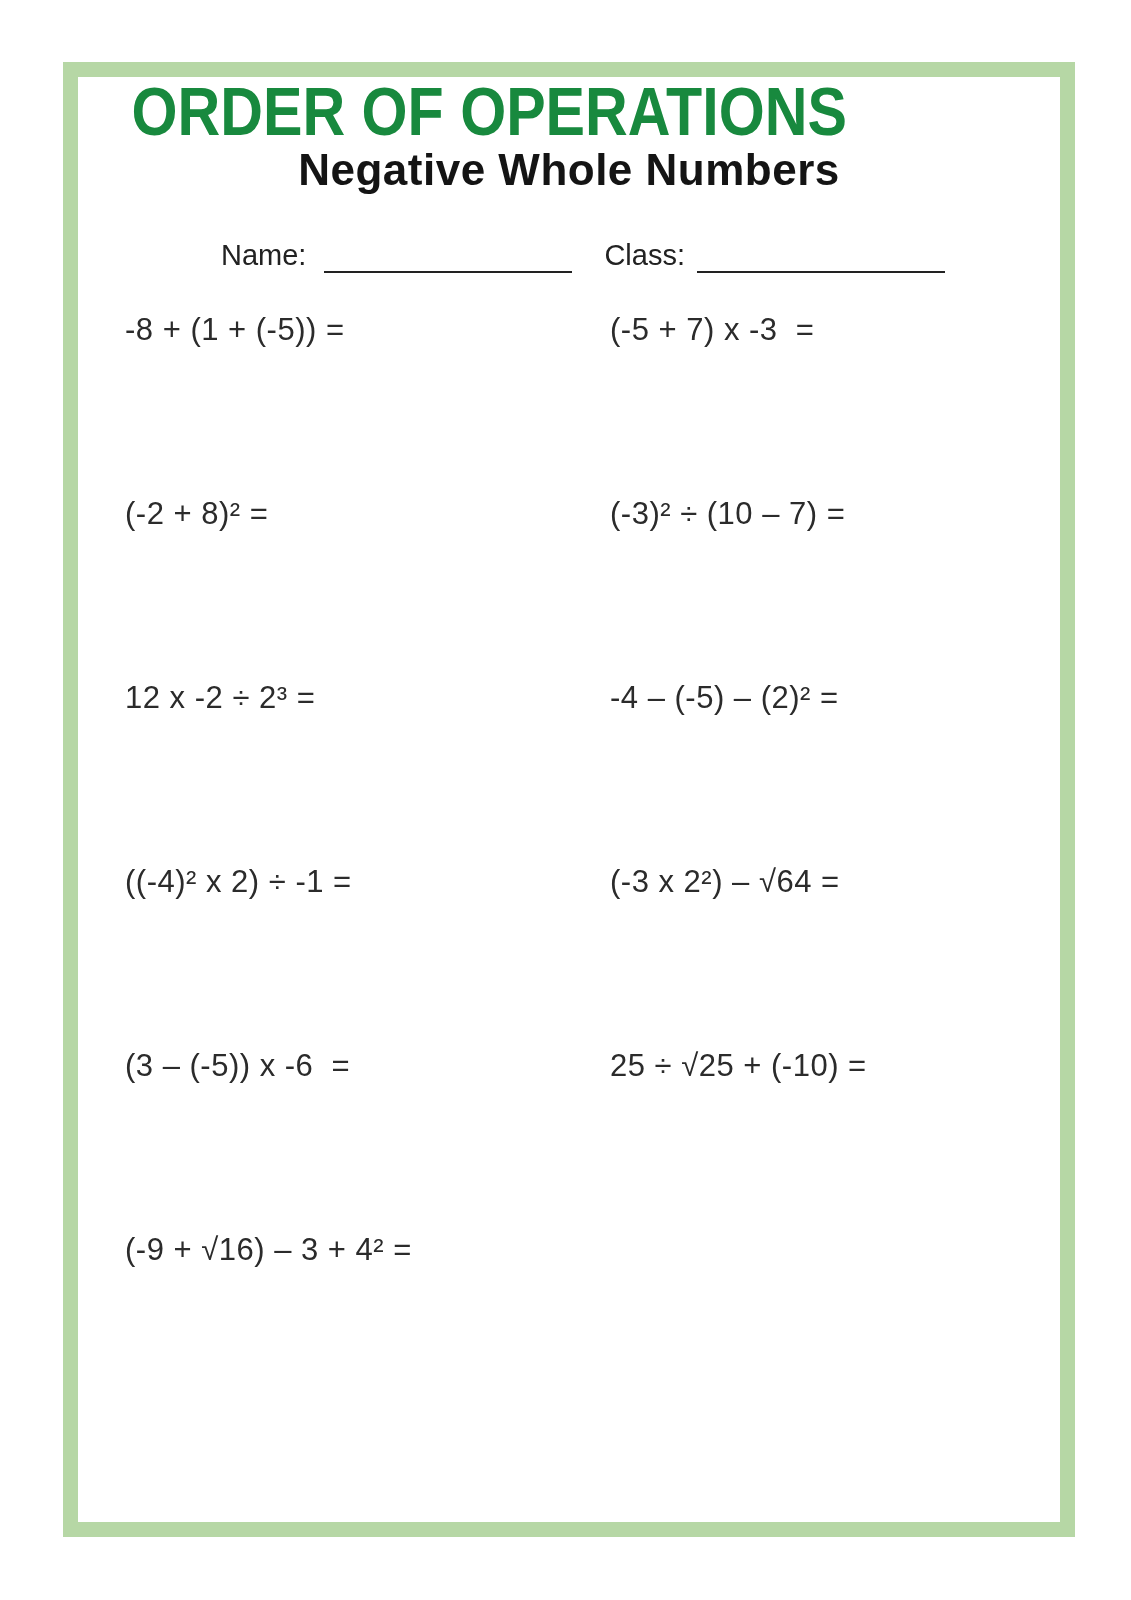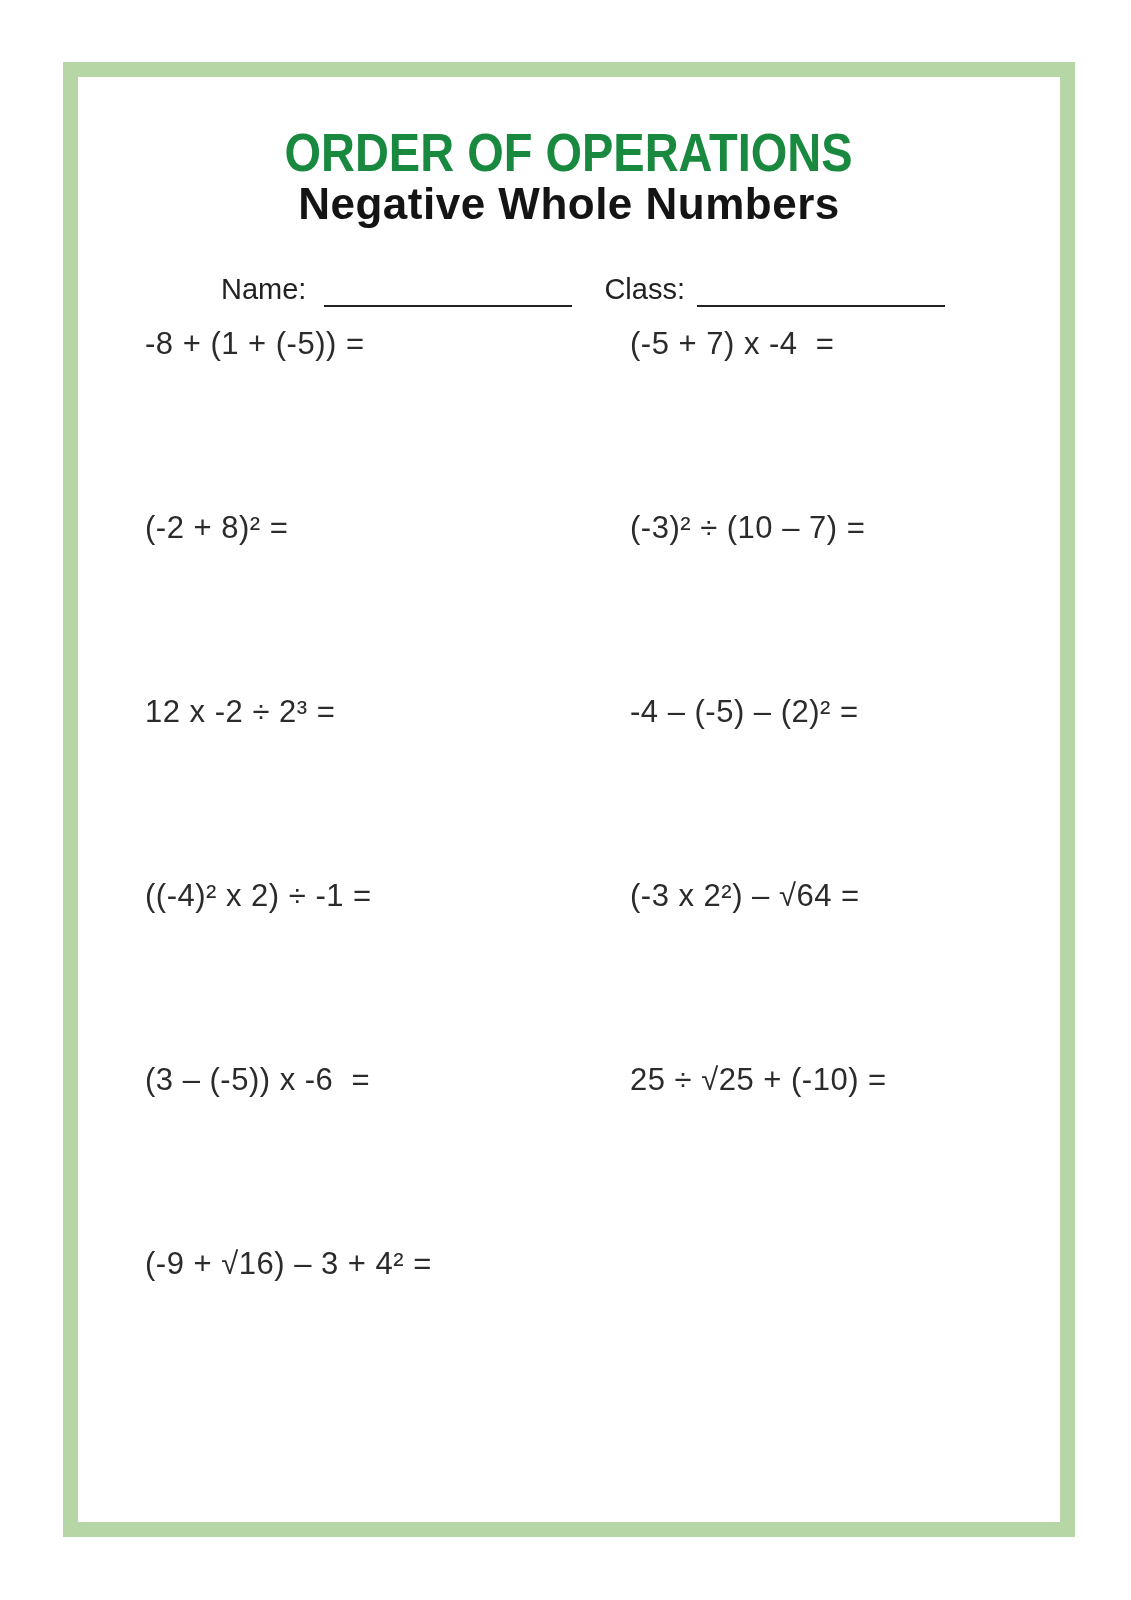--- a/index.html
+++ b/index.html
@@ -20,23 +20,22 @@
   .frame {
     position: absolute;
     left: 63px;
     top: 62px;
     width: 1012px;
     height: 1475px;
     border: 15px solid var(--border-color);
     background: var(--background);
   }
   .title {
-    margin-top: 48px;
-    text-align: center;
-    font-size: 54px;
+    text-align: left;
+    font-size: 68px;
     font-weight: 900;
     line-height: 1;
     color: var(--title-color);
     white-space: nowrap;
   }
   .title-inner {
     display: inline-block;
     transform: scaleX(0.87);
     transform-origin: center;
     letter-spacing: 0px;
@@ -60,22 +59,22 @@
   .id-row .label { line-height: 1.15; }
   .blank {
     display: inline-block;
     width: 248px;
     height: 34px;
     border-bottom: 2px solid #222;
   }
   .blank.name-blank { margin-left: 18px; margin-right: 32px; }
   .blank.class-blank { margin-left: 12px; }
   .problems {
-    margin-top: 18px;
-    padding-left: 67px;
+    margin-top: 38px;
+    padding-left: 47px;
     display: grid;
     grid-template-columns: 485px 1fr;
     grid-auto-rows: 184px;
     font-size: 31px;
     line-height: 1.25;
     color: var(--text-color);
   }
   .problem {
     white-space: pre;
     letter-spacing: 0.5px;
@@ -92,21 +91,21 @@
 
   <div class="id-row">
     <span class="label">Name:</span>
     <span class="blank name-blank"></span>
     <span class="label">Class:</span>
     <span class="blank class-blank"></span>
   </div>
 
   <div class="problems">
     <div class="problem">-8 + (1 + (-5)) =</div>
-    <div class="problem">(-5 + 7) x -4  =</div>
+    <div class="problem">(-5 + 7) x -3  =</div>
     <div class="problem">(-2 + 8)² =</div>
     <div class="problem">(-3)² ÷ (10 – 7) =</div>
     <div class="problem">12 x -2 ÷ 2³ =</div>
     <div class="problem">-4 – (-5) – (2)² =</div>
     <div class="problem">((-4)² x 2) ÷ -1 =</div>
     <div class="problem">(-3 x 2²) – √64 =</div>
     <div class="problem">(3 – (-5)) x -6  =</div>
     <div class="problem">25 ÷ √25 + (-10) =</div>
     <div class="problem">(-9 + √16) – 3 + 4² =</div>
   </div>

